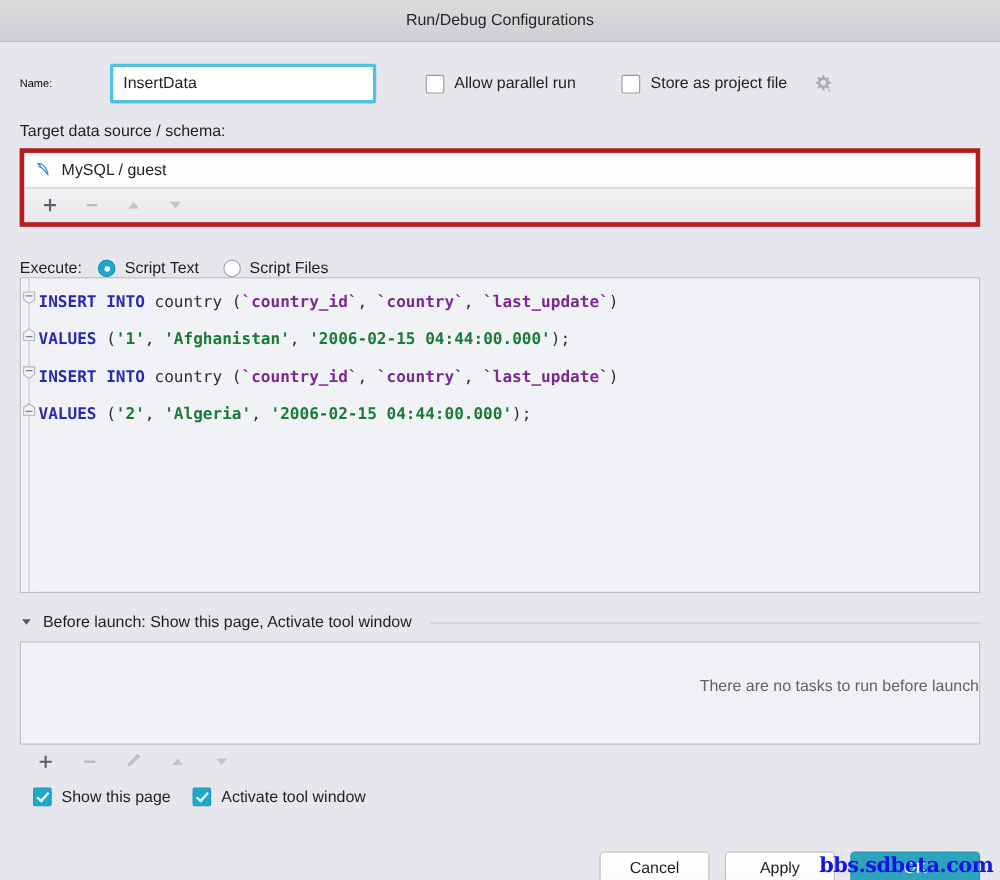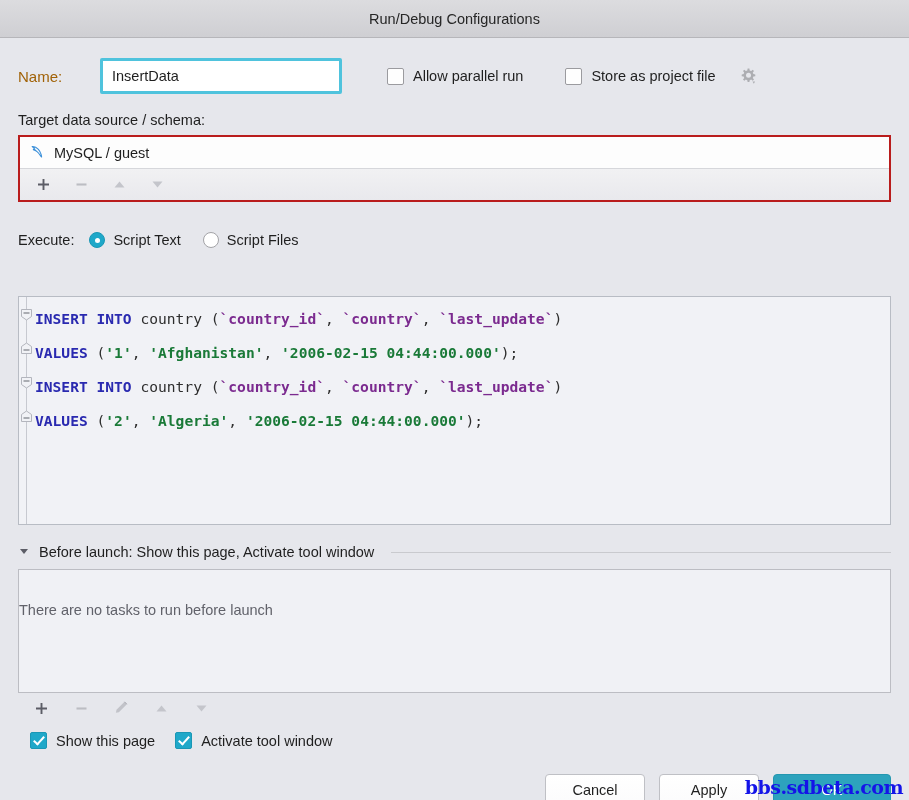--- a/index.html
+++ b/index.html
@@ -42,22 +42,22 @@
   }
 
   
   .name-row {
     display: flex;
     align-items: center;
     height: 44px;
     margin-top: 16px;
   }
   .name-label {
-    font-size: 15px;
-    color: #a16207;
+    font-size: 10px;
+    color: #000000;
     width: 82px;
     flex: none;
   }
   .name-input-wrap {
     width: 242px;
     height: 36px;
     border: 3px solid #4fc3dd;
     border-radius: 2px;
     box-sizing: border-box;
     background: #ffffff;
@@ -126,21 +126,21 @@
   
   .sec-label {
     font-size: 14.5px;
     color: #1f1f1f;
     margin-top: 14px;
     margin-bottom: 7px;
   }
 
   
   .ds-panel {
-    border: 2px solid #b91c1c;
+    border: 4px solid #b91c1c;
     background: #7f1d1d;
     box-sizing: border-box;
     text-align: right;
   }
   .ds-row {
     height: 31px;
     display: flex;
     align-items: center;
     padding: 0 10px;
     gap: 8px;
@@ -210,26 +210,25 @@
     width: 5px;
     height: 5px;
     border-radius: 50%;
     background: #ffffff;
   }
 
   
   .editor {
     border: 1px solid #b8bcc4;
     background: #f1f2f6;
-    height: 229px;
+    height: 287px;
     box-sizing: border-box;
     position: relative;
     overflow: hidden;
     display: flex;
-    margin-top: 48px;
   }
   .gutter {
     width: 16px;
     flex: none;
     position: relative;
     background: #f1f2f6;
   }
   .gutter-line {
     position: absolute;
     left: 7px;
@@ -275,25 +274,25 @@
   .bl-rule {
     flex: 1;
     height: 1px;
     background: #c9cace;
     margin-left: 8px;
   }
   .bl-box {
     margin-top: 7px;
     border: 1px solid #bcbdc3;
     background: #f0f1f5;
-    height: 124px;
+    height: 94px;
     box-sizing: border-box;
     display: flex;
     align-items: flex-start;
-    justify-content: flex-start;
+    justify-content: flex-end;
     padding-top: 32px;
   }
   .bl-empty {
     font-size: 14.5px;
     color: #61626a;
   }
   .bl-toolbar {
     display: flex;
     align-items: center;
     gap: 22px;

